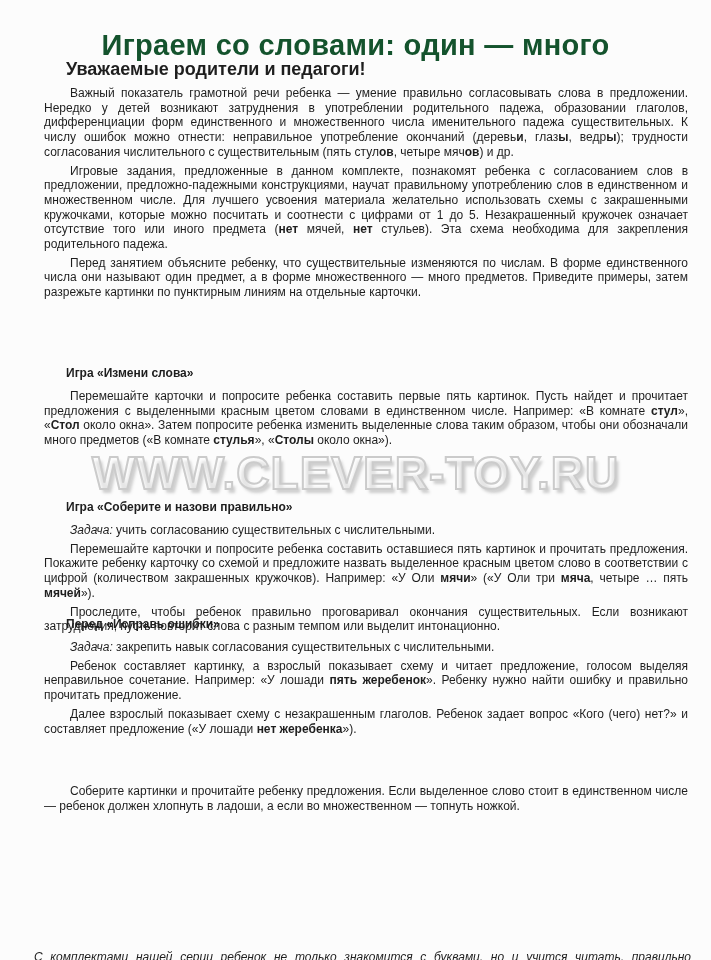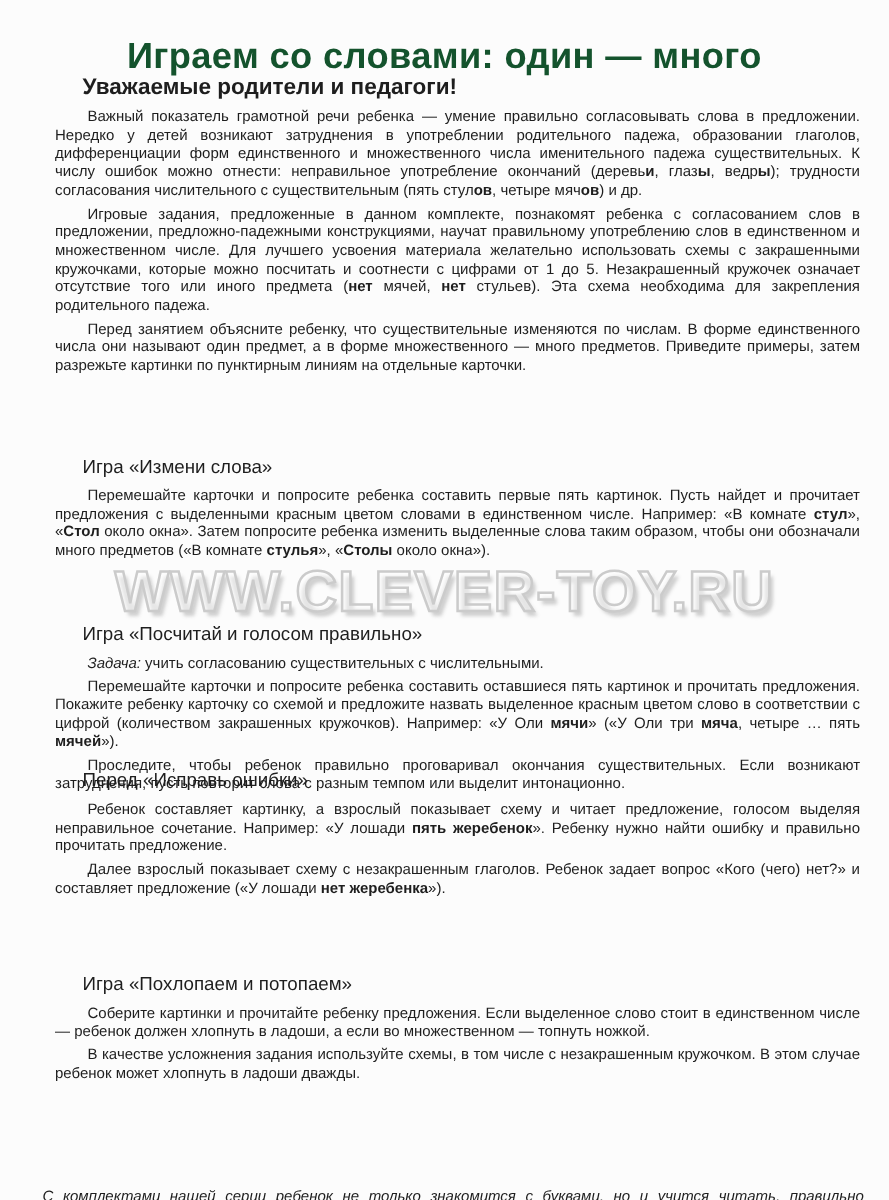--- a/index.html
+++ b/index.html
@@ -42,22 +42,22 @@
   }
   .block p { text-indent: 26px; }
   .salutation {
     font-weight: 700;
     font-size: 18px;
     line-height: 15px;
     text-indent: 26px;
     margin: 0 0 9px 0;
   }
   .game-title {
-    font-weight: 400;
-    font-size: 15px;
+    font-weight: 700;
+    font-size: 12px;
     line-height: 15px;
     text-indent: 26px;
     margin: 0 0 8px 0;
   }
   .task { margin-bottom: 2px; }
   .b { font-weight: 700; }
   .i { font-style: italic; }
   #intro  { top: 62px; }
   #game-0 { top: 366px; }
   #game-1 { top: 500px; }
@@ -95,36 +95,35 @@
     <p><span>Игровые задания, предложенные в данном комплекте, познакомят ребенка с согласованием слов в предложении, предложно-падежными конструкциями, научат правильному употреблению слов в единственном и множественном числе. Для лучшего усвоения материала желательно использовать схемы с закрашенными кружочками, которые можно посчитать и соотнести с цифрами от 1 до 5. Незакрашенный кружочек означает отсутствие того или иного предмета (</span><span class="b">нет</span><span> мячей, </span><span class="b">нет</span><span> стульев). Эта схема необходима для закрепления родительного падежа.</span></p>
     <p><span>Перед занятием объясните ребенку, что существительные изменяются по числам. В форме единственного числа они называют один предмет, а в форме множественного — много предметов. Приведите примеры, затем разрежьте картинки по пунктирным линиям на отдельные карточки.</span></p>
   </div>
 
   <div class="block" id="game-0">
     <div class="game-title">Игра «Измени слова»</div>
     <p><span>Перемешайте карточки и попросите ребенка составить первые пять картинок. Пусть найдет и прочитает предложения с выделенными красным цветом словами в единственном числе. Например: «В комнате </span><span class="b">стул</span><span>», «</span><span class="b">Стол</span><span> около окна». Затем попросите ребенка изменить выделенные слова таким образом, чтобы они обозначали много предметов («В комнате </span><span class="b">стулья</span><span>», «</span><span class="b">Столы</span><span> около окна»).</span></p>
   </div>
 
   <div class="block" id="game-1">
-    <div class="game-title">Игра «Посчитай и голосом правильно»</div>
+    <div class="game-title">Игра «Соберите и назови правильно»</div>
     <p class="task"><span class="i">Задача:</span><span> учить согласованию существительных с числительными.</span></p>
     <p><span>Перемешайте карточки и попросите ребенка составить оставшиеся пять картинок и прочитать предложения. Покажите ребенку карточку со схемой и предложите назвать выделенное красным цветом слово в соответствии с цифрой (количеством закрашенных кружочков). Например: «У Оли </span><span class="b">мячи</span><span>» («У Оли три </span><span class="b">мяча</span><span>, четыре … пять </span><span class="b">мячей</span><span>»).</span></p>
     <p><span>Проследите, чтобы ребенок правильно проговаривал окончания существительных. Если возникают затруднения, пусть повторит слова с разным темпом или выделит интонационно.</span></p>
   </div>
 
   <div class="block" id="game-2">
     <div class="game-title">Перед «Исправь ошибки»</div>
+    <p class="task"><span class="i">Задача:</span><span> закрепить навык согласования существительных с числительными.</span></p>
     <p><span>Ребенок составляет картинку, а взрослый показывает схему и читает предложение, голосом выделяя неправильное сочетание. Например: «У лошади </span><span class="b">пять жеребенок</span><span>». Ребенку нужно найти ошибку и правильно прочитать предложение.</span></p>
     <p><span>Далее взрослый показывает схему с незакрашенным глаголов. Ребенок задает вопрос «Кого (чего) нет?» и составляет предложение («У лошади </span><span class="b">нет жеребенка</span><span>»).</span></p>
   </div>
 
   <div class="block" id="game-3">
-    <div class="game-title">Игра «Похлопаем и потопаем»</div>
     <p><span>Соберите картинки и прочитайте ребенку предложения. Если выделенное слово стоит в единственном числе — ребенок должен хлопнуть в ладоши, а если во множественном — топнуть ножкой.</span></p>
-    <p><span>В качестве усложнения задания используйте схемы, в том числе с незакрашенным кружочком. В этом случае ребенок может хлопнуть в ладоши дважды.</span></p>
   </div>
 
   <div class="block" id="footer">
     <p class="footer-note">С комплектами нашей серии ребенок не только знакомится с буквами, но и учится читать, правильно произносить проблемные звуки, дифференцировать предлоги, придумывать новые слоги и составлять предложения.</p>
     <p class="footer-wish">Желаем темпом!</p>
   </div>
 
 </div>
 
 </body></html>

